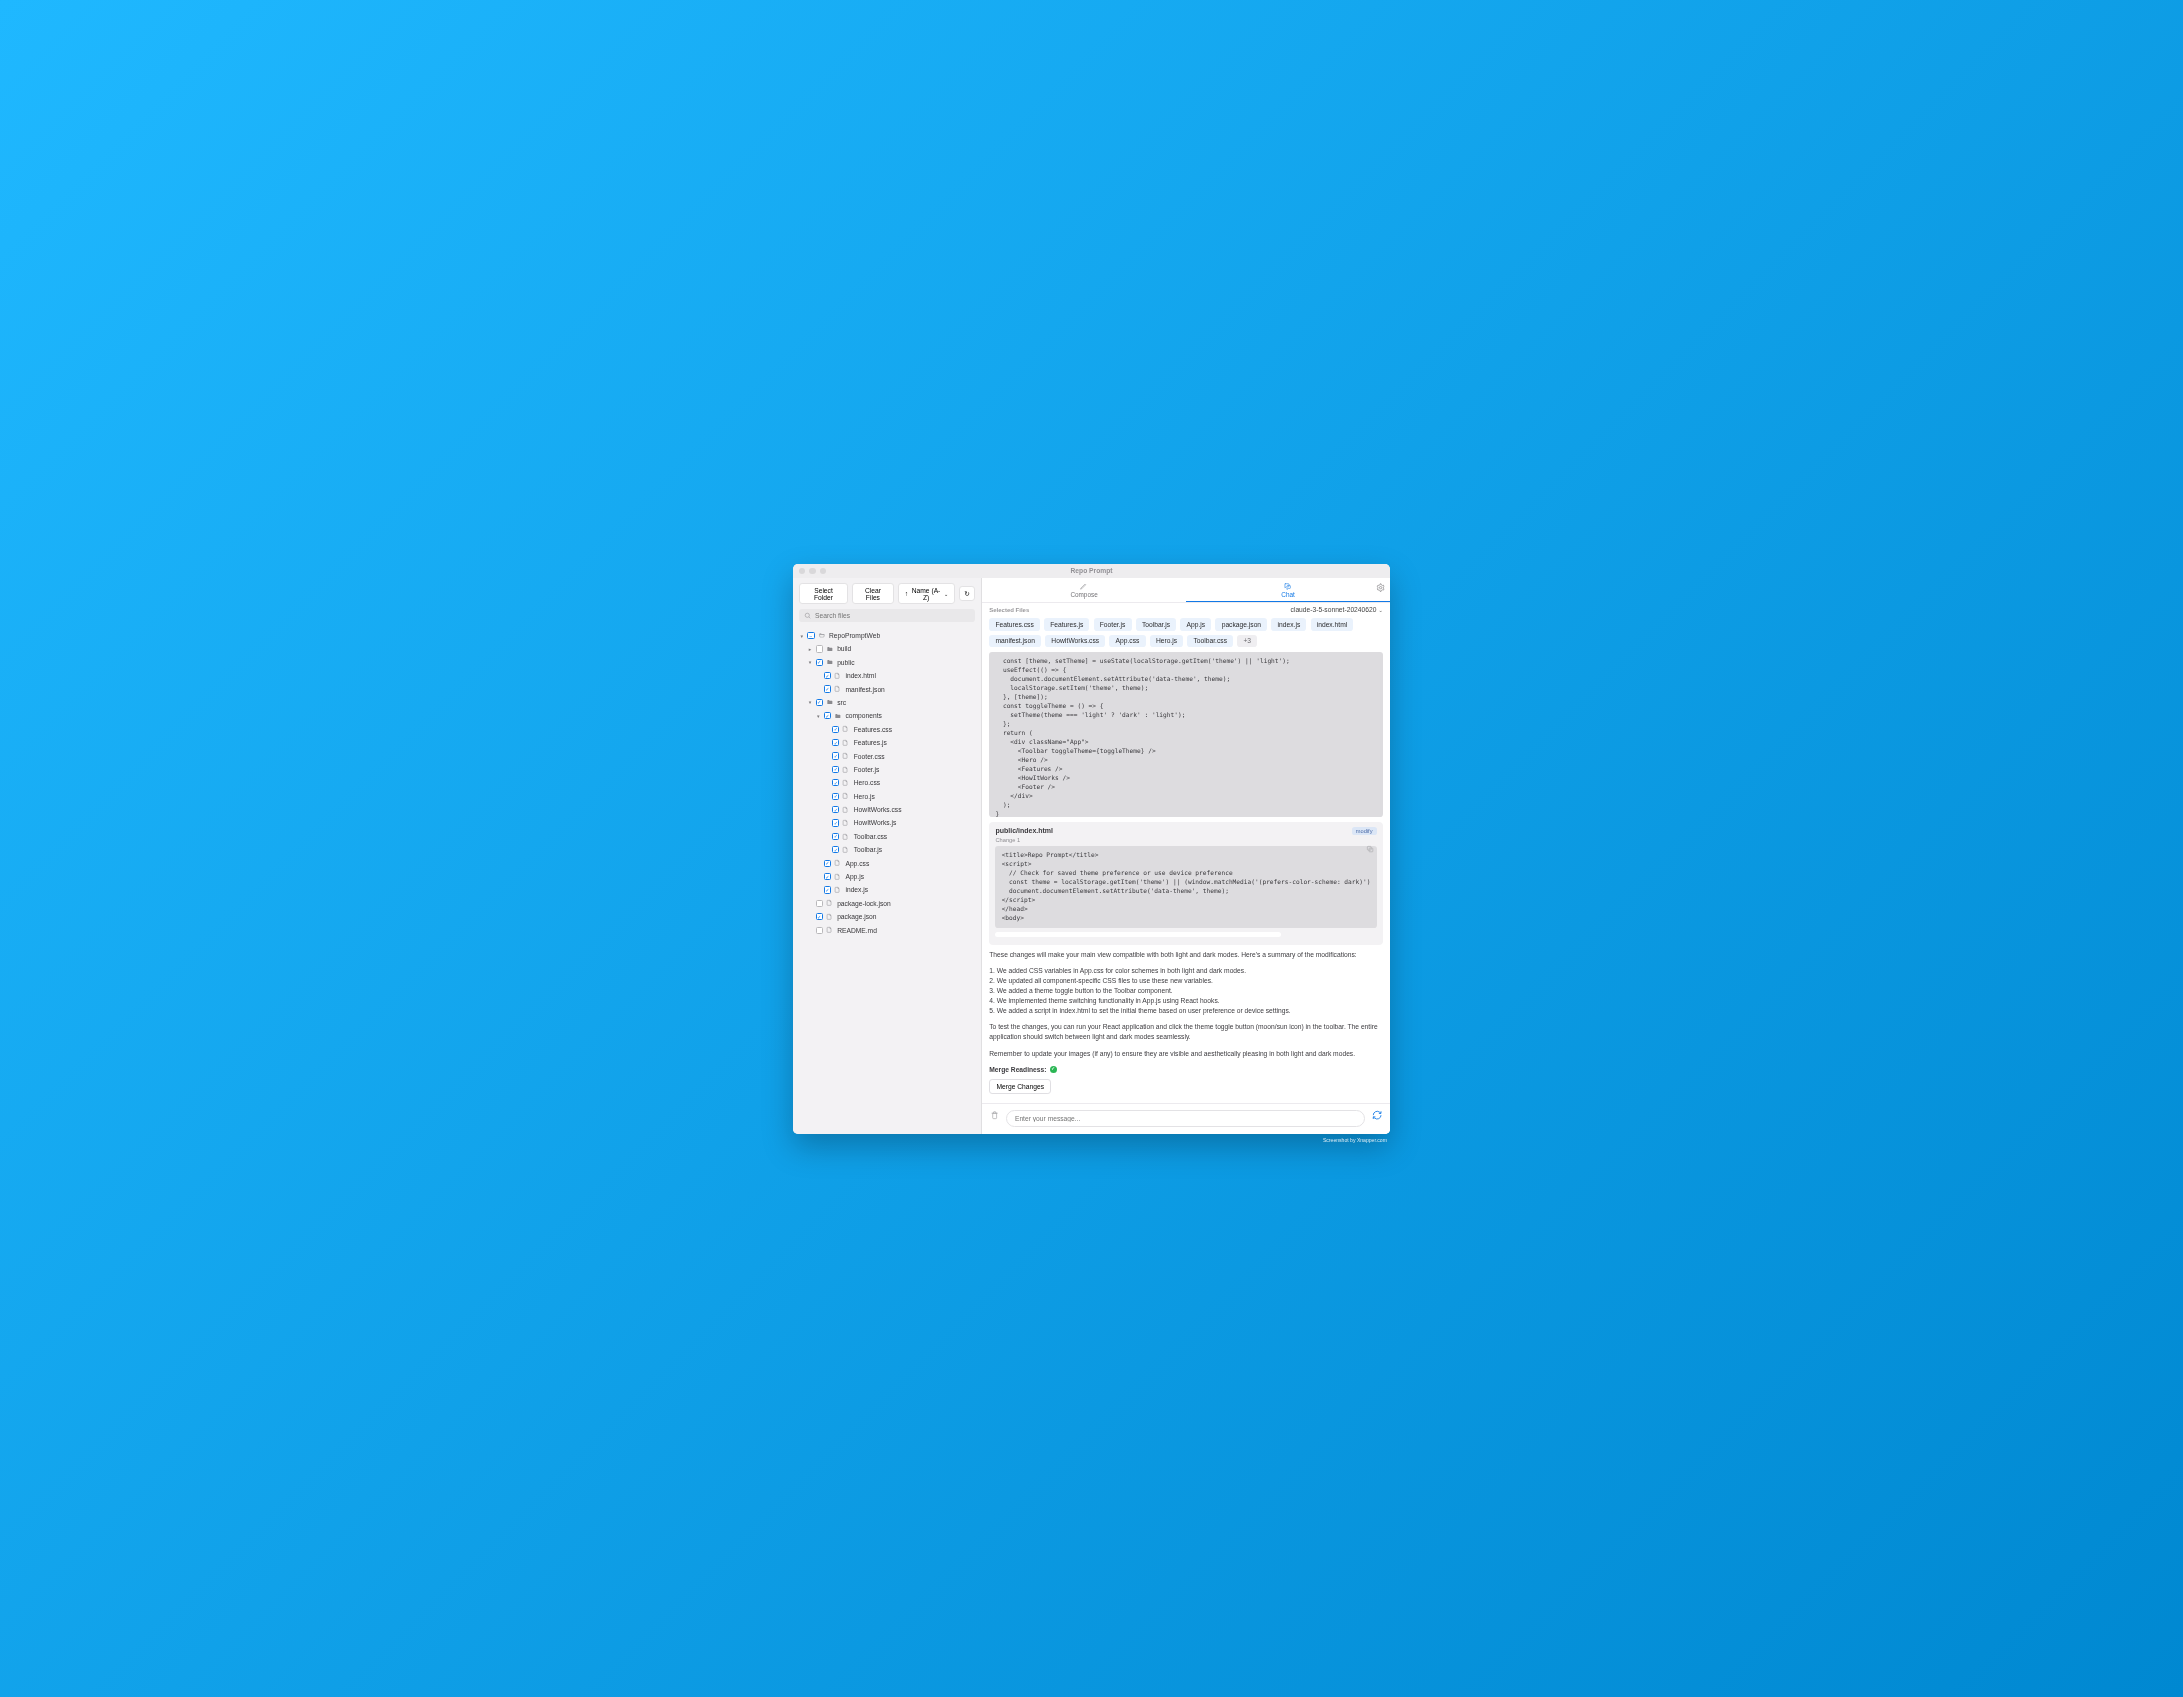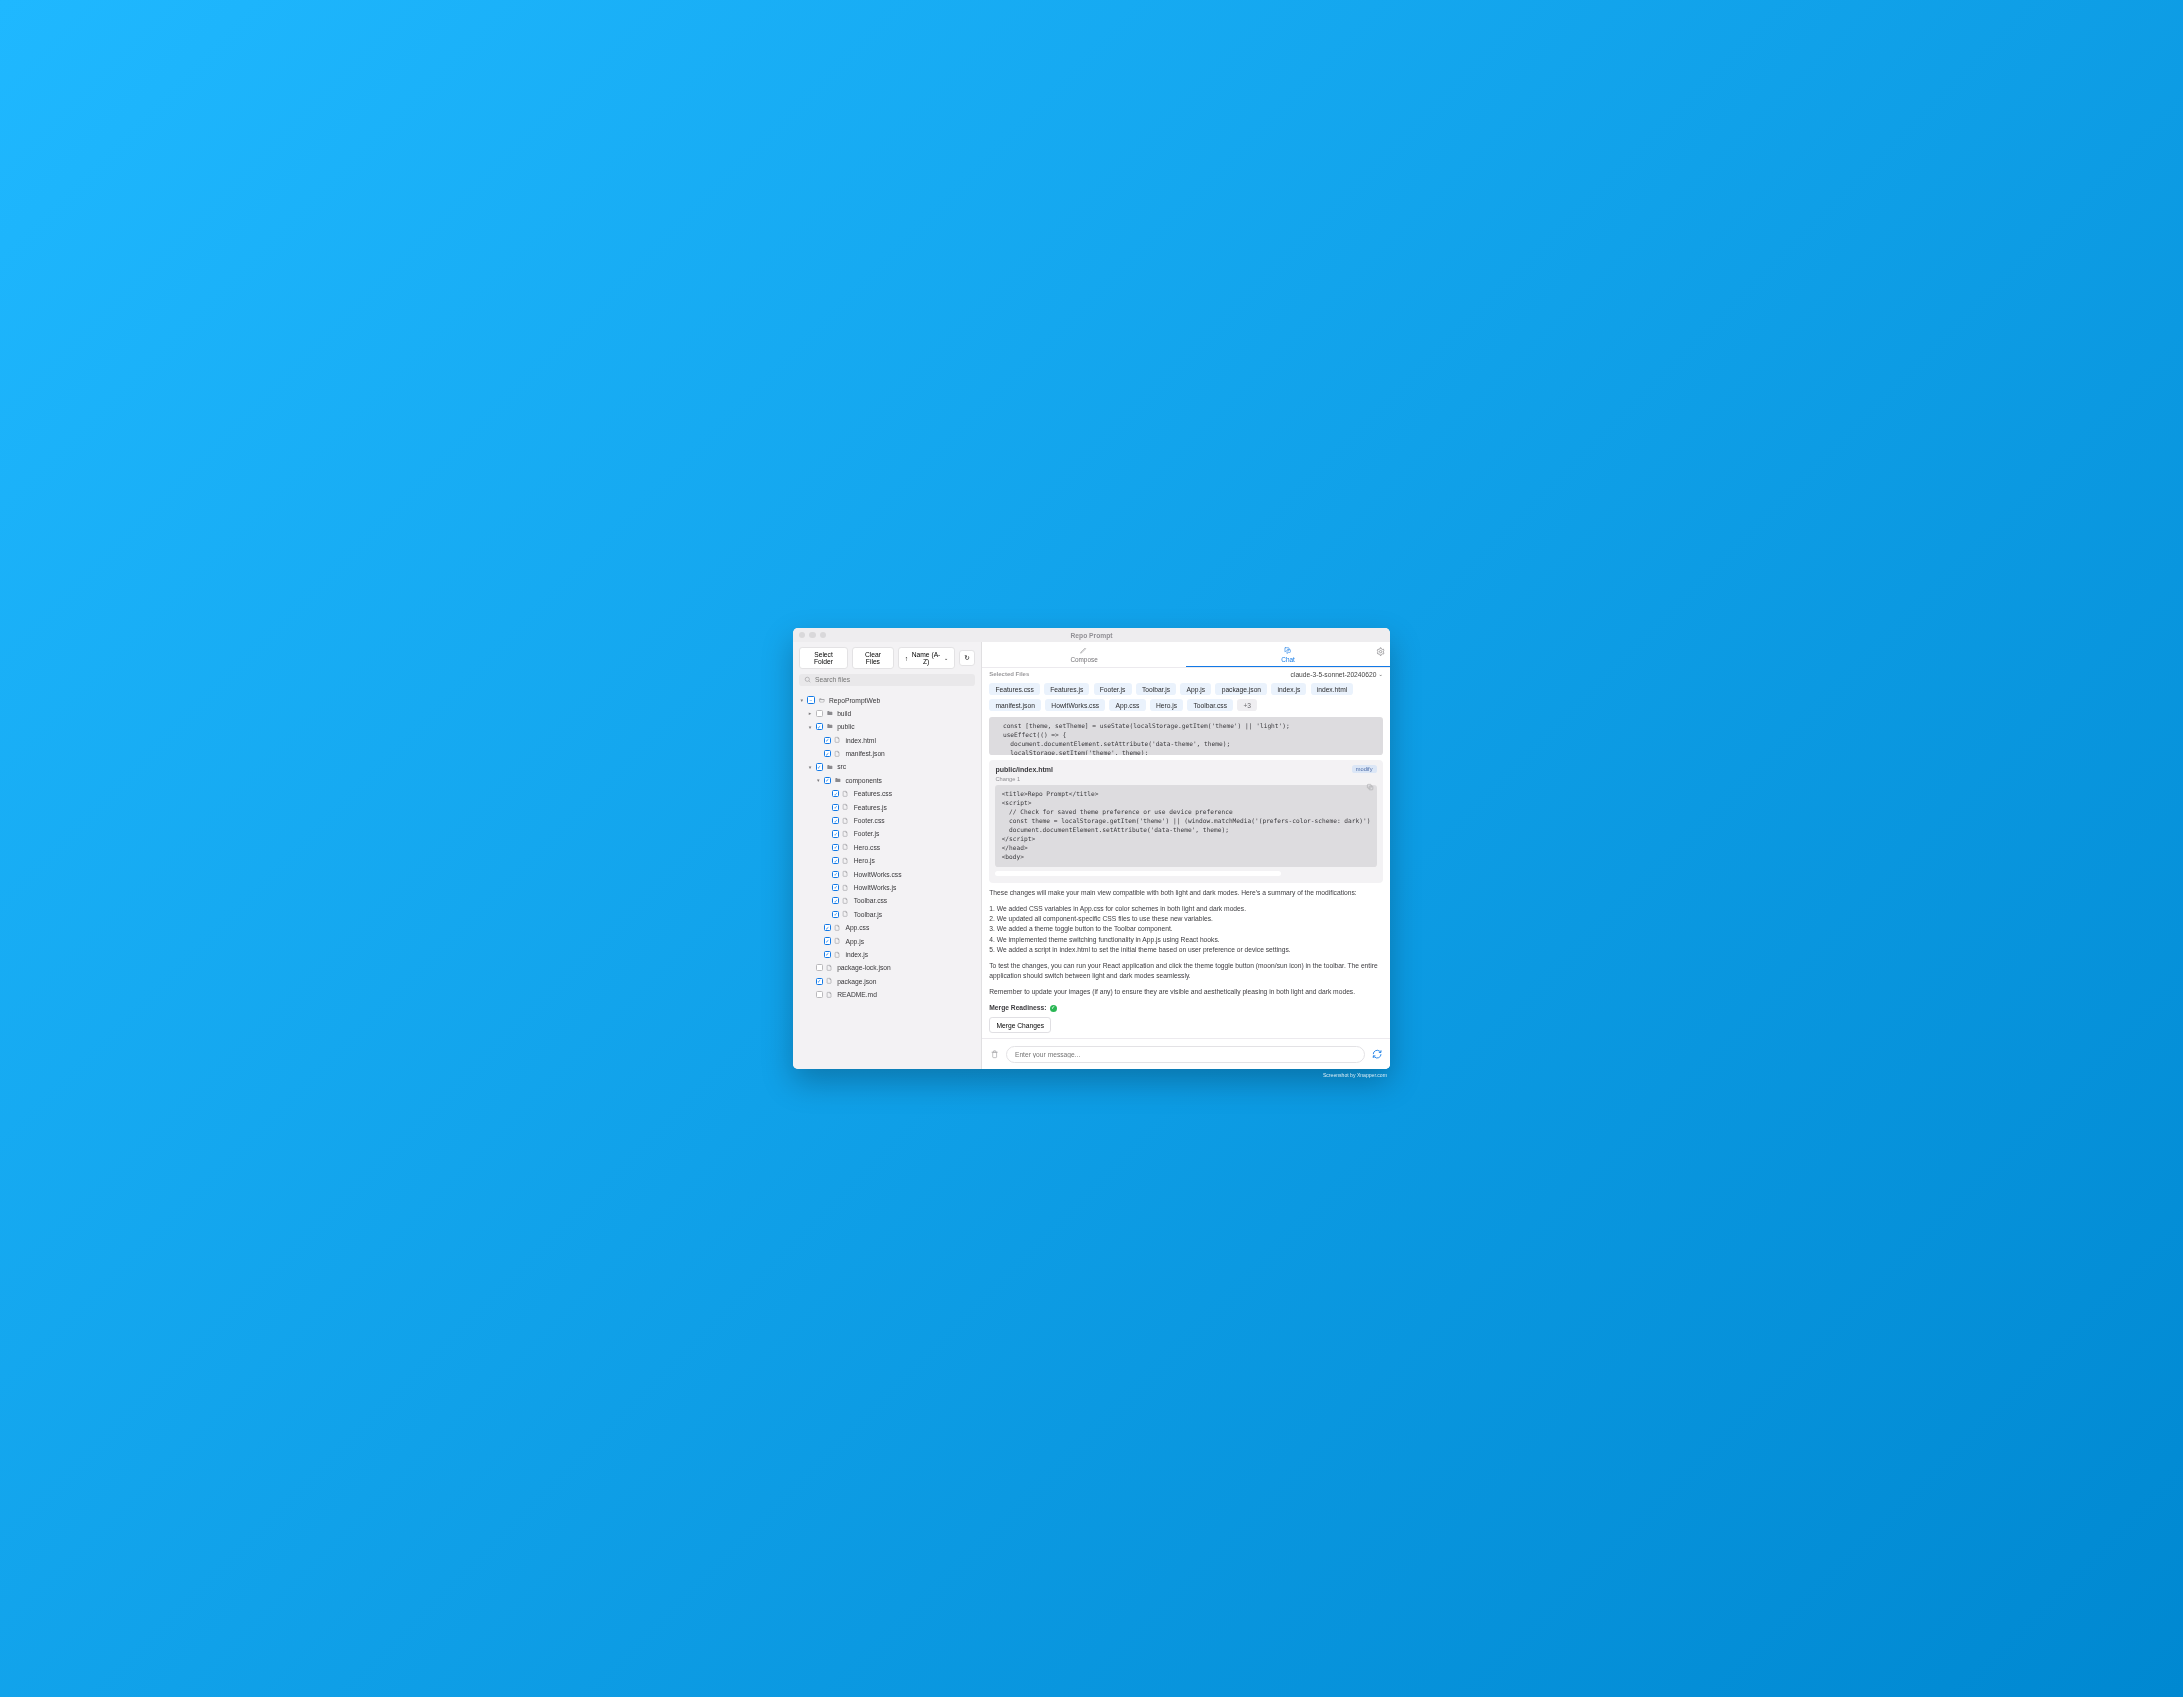--- a/index.html
+++ b/index.html
@@ -8,21 +8,21 @@
   font-family: -apple-system, BlinkMacSystemFont, "Segoe UI", sans-serif;
   font-size: 6.7px;
   background: linear-gradient(135deg, #1fb8ff 0%, #0088d1 100%);
   display: flex;
   align-items: center;
   justify-content: center;
   color: #333;
 }
 .window {
   width: 597px;
-  height: 441px;
+  height: 570px;
   background: #f3f2f4;
   border-radius: 5.1px;
   box-shadow: 0 13px 31px rgba(0,0,0,.25);
   display: flex;
   flex-direction: column;
   overflow: hidden;
   position: relative;
 }
 .titlebar {
   height: 14.4px;
@@ -105,21 +105,21 @@
 .copy { position:absolute; right:8.2px; top:22.7px; color:#a9a8ac; }
 .scrollhint { height:5.1px; background:#fff; border-radius:3.1px; margin-top:4.1px; width:75%;}
 
 .summary { font-size:6.7px; color:#3c3b3f; line-height:1.5; }
 .summary p { margin: 0 0 6.2px; }
 .mr { display:flex; align-items:center; gap:3.1px; font-weight:700; font-size:6.7px; margin-top:2.1px;}
 .mrdot { width:7.2px;height:7.2px;border-radius:50%;background:#2ab654;display:inline-flex;align-items:center;justify-content:center;color:#fff;font-size:4.6px;}
 .merge-row{margin-top:4.1px;}
 .merge-btn { background:#fff; border:0.5px solid #e0dfe3; border-radius:3.1px; padding:3.1px 6.2px; font-size:6.7px; cursor:pointer;}
 
-.inputbar { display:flex; align-items:center; gap:6.2px; padding:6.2px 8.2px; border-top:0.5px solid #eceaee; background:#fff;}
+.inputbar { display:flex; align-items:flex-start; gap:6.2px; padding:6.2px 8.2px; border-top:0.5px solid #eceaee; background:#fff;}
 .trash { color:#9e9da0; cursor:pointer; }
 .msg {
   flex:1; border:0.5px solid #e3e2e5; border-radius:10.3px; padding:4.1px 8.2px; font-size:6.7px;
 }
 .msg input { width:100%; border:0; outline:0; font-size:6.7px; background:transparent;}
 .refresh-ic { color:#1279e6; cursor:pointer; }
 
 .watermark {
   position:absolute; right:3.1px; bottom:-9.3px; font-size:5.1px; color:rgba(255,255,255,.85);
 }

